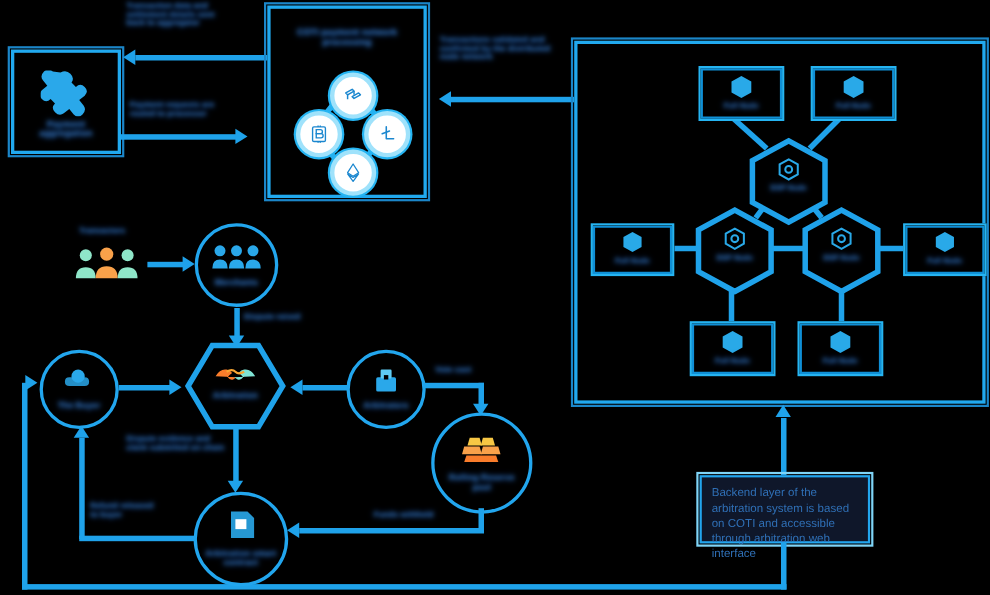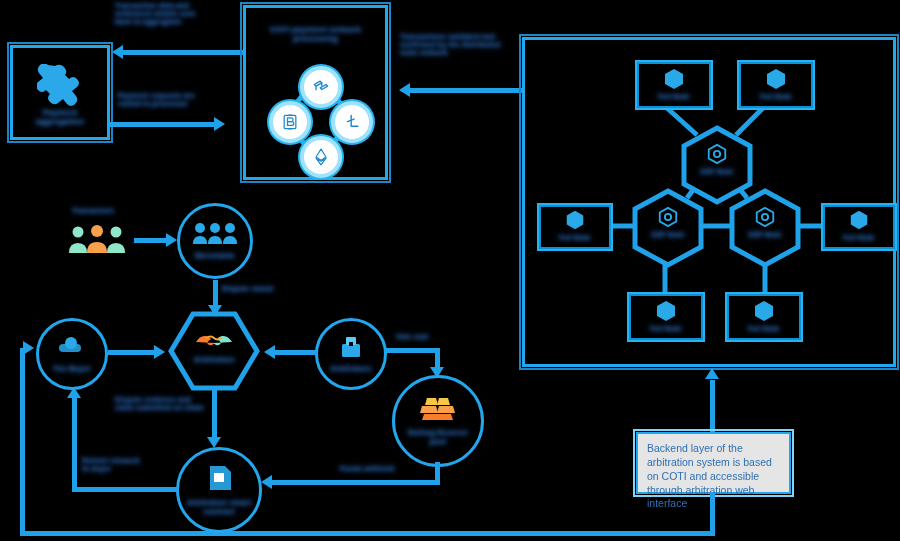--- a/index.html
+++ b/index.html
@@ -55,21 +55,21 @@
   
   .coin{
     position:absolute;width:34px;height:34px;border-radius:50%;
     background:#ffffff;border:4px solid #9fe2fb;
     display:flex;align-items:center;justify-content:center;
     box-shadow:0 0 0 2px #25b4f2;
   }
   .coin svg{display:block;}
 
   .callout{
-    background:#e5e5e5;border:2px solid #22a6ee;outline:2px solid #7fd4f7;outline-offset:1px;
+    background:#0f172a;border:2px solid #22a6ee;outline:2px solid #7fd4f7;outline-offset:1px;
     box-sizing:border-box;padding:8px 9px;
   }
   .callout p{margin:0;color:#2f6fb5;font-size:10.5px;line-height:1.32;font-weight:400;}
 
   .node-label{font-size:7.5px;margin-top:2px;}
   .small-label{font-size:6.5px;}
 </style>
 </head>
 <body>
 

